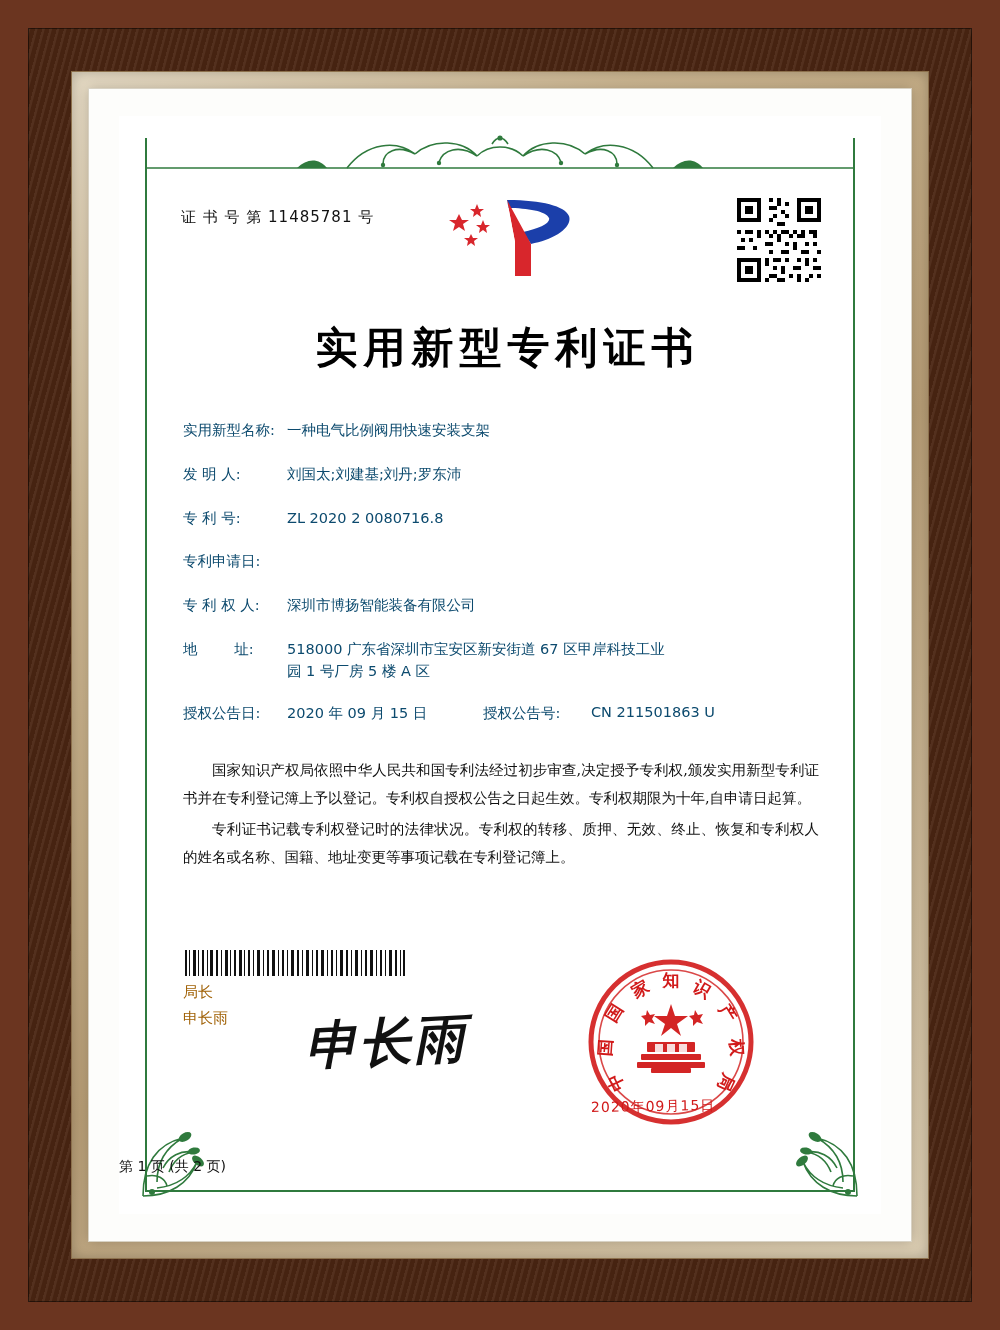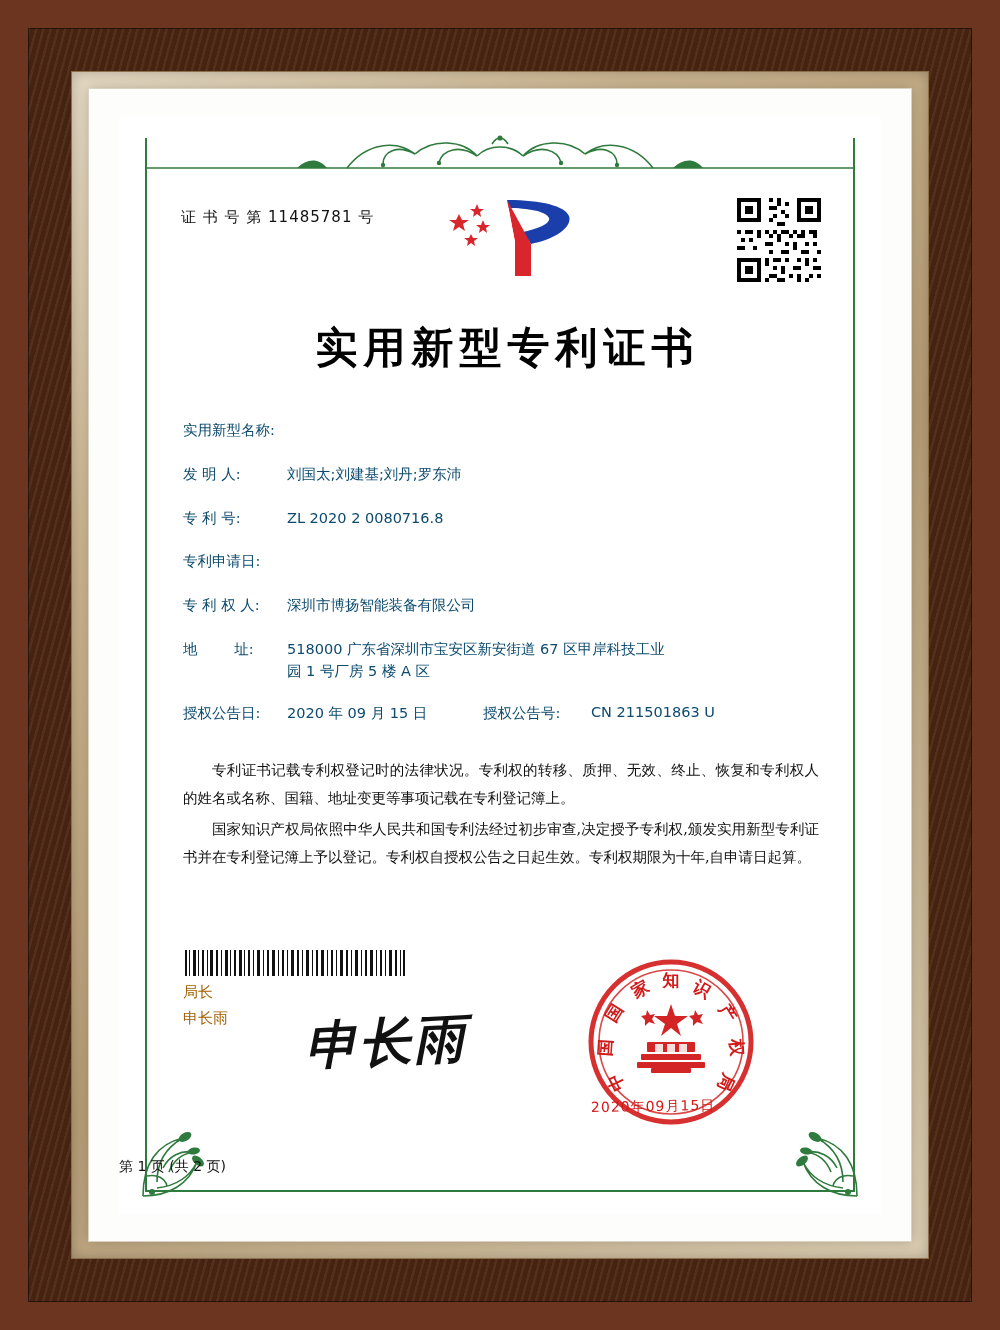--- a/index.html
+++ b/index.html
@@ -323,20 +323,21 @@
             <rect x="36" y="42" width="2" height="2"></rect>
         </g>
       </svg>
     </div>
 
     <div id="title">实用新型专利证书</div>
 
     <div id="fields">
       <div class="field-row">
         <div class="field-label">实用新型名称:</div>
+        <div class="field-value">一种电气比例阀用快速安装支架</div>
       </div>
       <div class="field-row">
         <div class="field-label">发 明 人:</div>
         <div class="field-value">刘国太;刘建基;刘丹;罗东沛</div>
       </div>
       <div class="field-row">
         <div class="field-label">专 利 号:</div>
         <div class="field-value">ZL 2020 2 0080716.8</div>
       </div>
       <div class="field-row">
@@ -355,22 +356,22 @@
       </div>
       <div class="row-inline">
         <div class="half-label">授权公告日:</div>
         <div class="half-value">2020 年 09 月 15 日</div>
         <div class="half-label2">授权公告号:</div>
         <div class="half-value2">CN 211501863 U</div>
       </div>
     </div>
 
     <div id="paragraphs">
+      <p>国家知识产权局依照中华人民共和国专利法经过初步审查,决定授予专利权,颁发实用新型专利证书并在专利登记簿上予以登记。专利权自授权公告之日起生效。专利权期限为十年,自申请日起算。</p>
       <p>专利证书记载专利权登记时的法律状况。专利权的转移、质押、无效、终止、恢复和专利权人的姓名或名称、国籍、地址变更等事项记载在专利登记簿上。</p>
-      <p>国家知识产权局依照中华人民共和国专利法经过初步审查,决定授予专利权,颁发实用新型专利证书并在专利登记簿上予以登记。专利权自授权公告之日起生效。专利权期限为十年,自申请日起算。</p>
     </div>
 
     <div id="barcode">
       <svg width="224" height="26" viewBox="0 0 224 26" xmlns="http://www.w3.org/2000/svg" shape-rendering="crispEdges">
         <rect width="224" height="26" fill="#fff"></rect>
         <g fill="#111">
           <rect x="2" y="0" width="2" height="26"></rect>
             <rect x="6" y="0" width="1" height="26"></rect>
           <rect x="10" y="0" width="3" height="26"></rect>
             <rect x="15" y="0" width="1" height="26"></rect>

